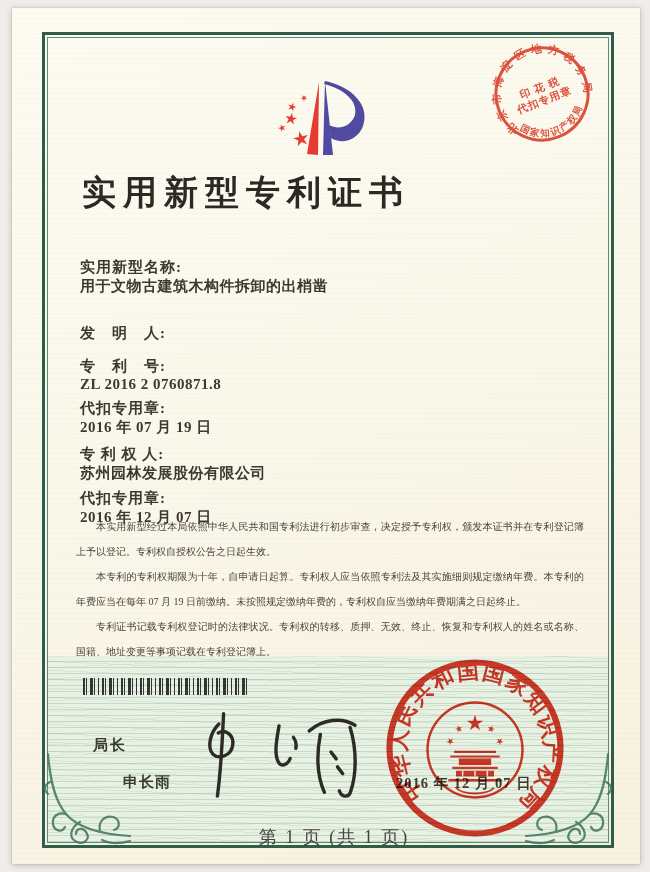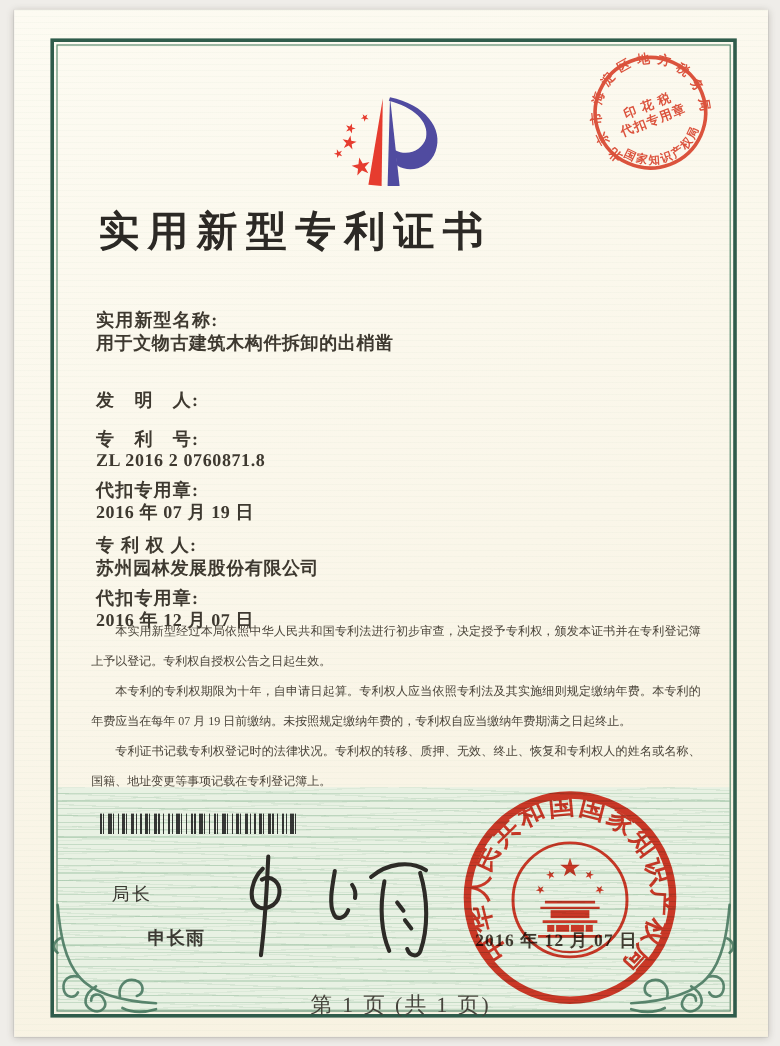--- a/index.html
+++ b/index.html
@@ -62,21 +62,21 @@
   .bodytext p{margin:0;text-indent:2em;}
   
   .barcode{
     position:absolute;left:71px;top:670px;width:166px;height:17px;z-index:3;opacity:.88;
     background:repeating-linear-gradient(90deg,
       #1d1d1d 0 2px,transparent 2px 3px,#1d1d1d 3px 4px,transparent 4px 7px,
       #1d1d1d 7px 10px,transparent 10px 11px,#1d1d1d 11px 12px,transparent 12px 15px,
       #1d1d1d 15px 16px,transparent 16px 19px);
   }
   
-  .pos-label{position:absolute;left:81px;top:728px;z-index:4;font-size:15px;letter-spacing:2px;color:#3b3a33;font-weight:400;}
+  .pos-label{position:absolute;left:81px;top:728px;z-index:4;font-size:15px;letter-spacing:2px;color:#3b3a33;font-weight:700;}
   .pos-name {position:absolute;left:81px;top:765px;z-index:4;font-size:15px;letter-spacing:1px;color:#3b3a33;font-weight:600;margin-left:30px;}
   .signature{position:absolute;left:178px;top:694px;width:172px;height:104px;z-index:4;transform:rotate(-2deg);}
   
   .seal{
     position:absolute;left:368px;top:645px;width:190px;height:190px;z-index:5;
     mix-blend-mode:multiply;opacity:.93;
   }
   .seal-date{
     position:absolute;left:384px;top:766px;z-index:4;
     font-size:14.5px;letter-spacing:1px;color:#3e3a2f;font-weight:600;white-space:pre;

